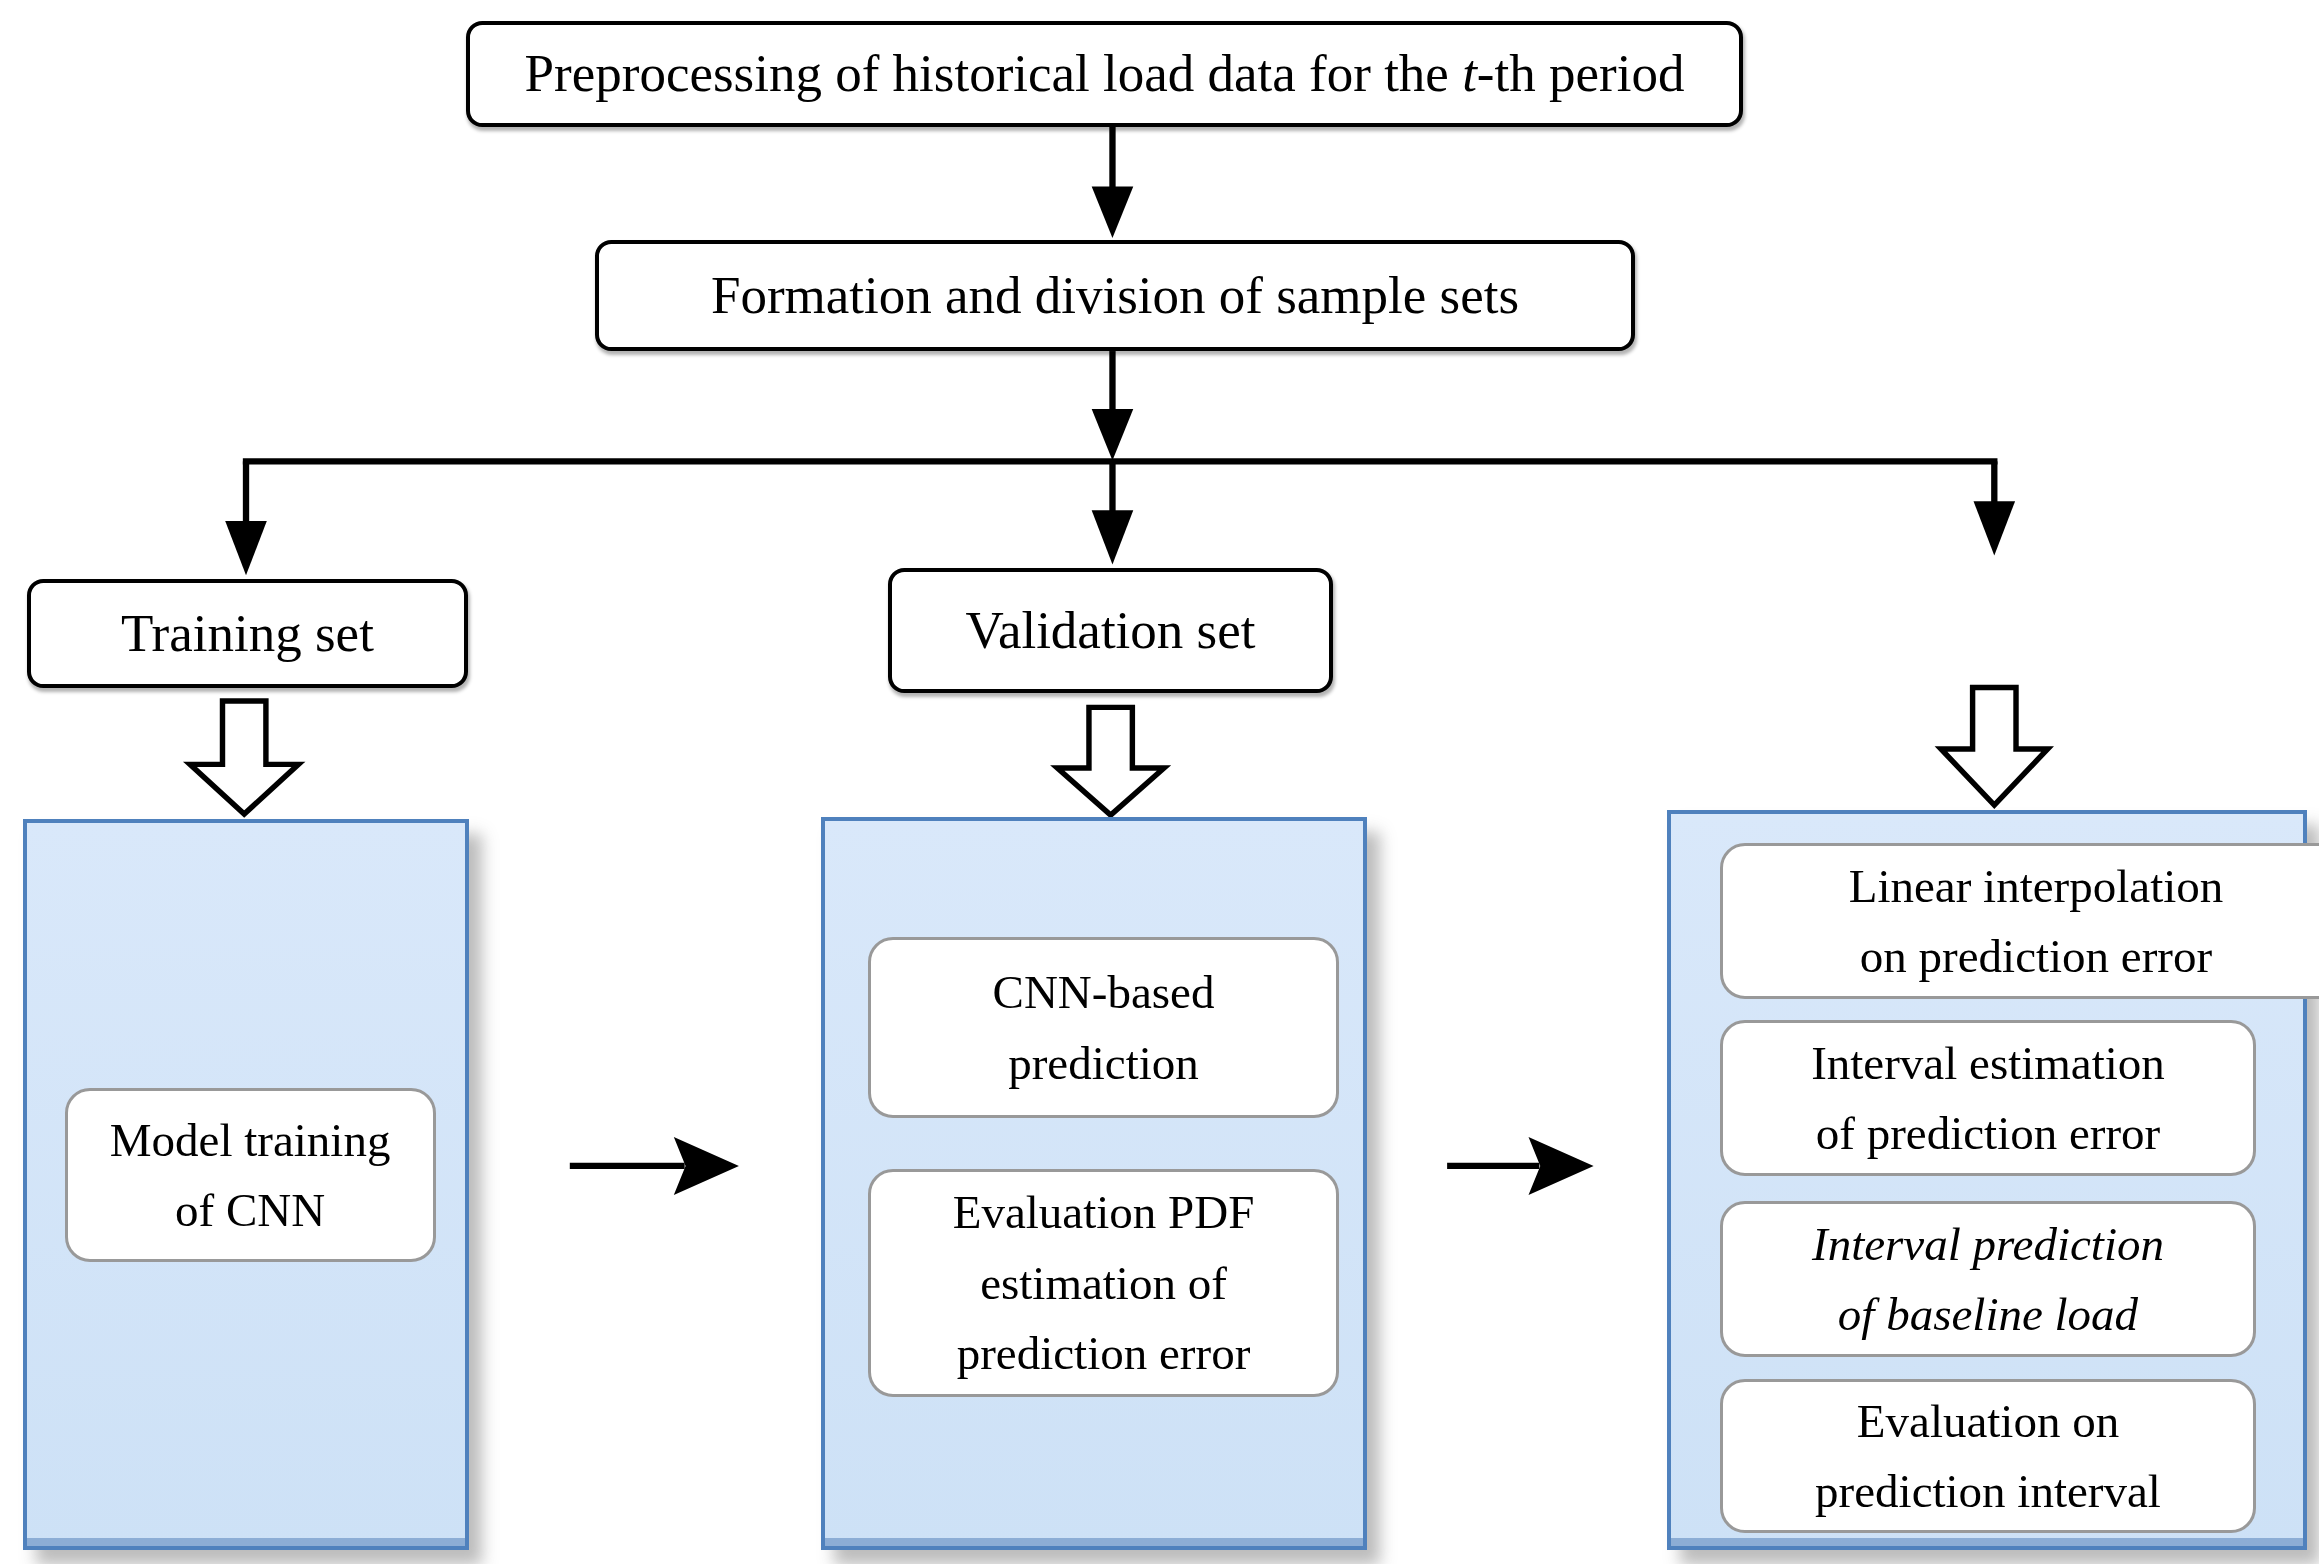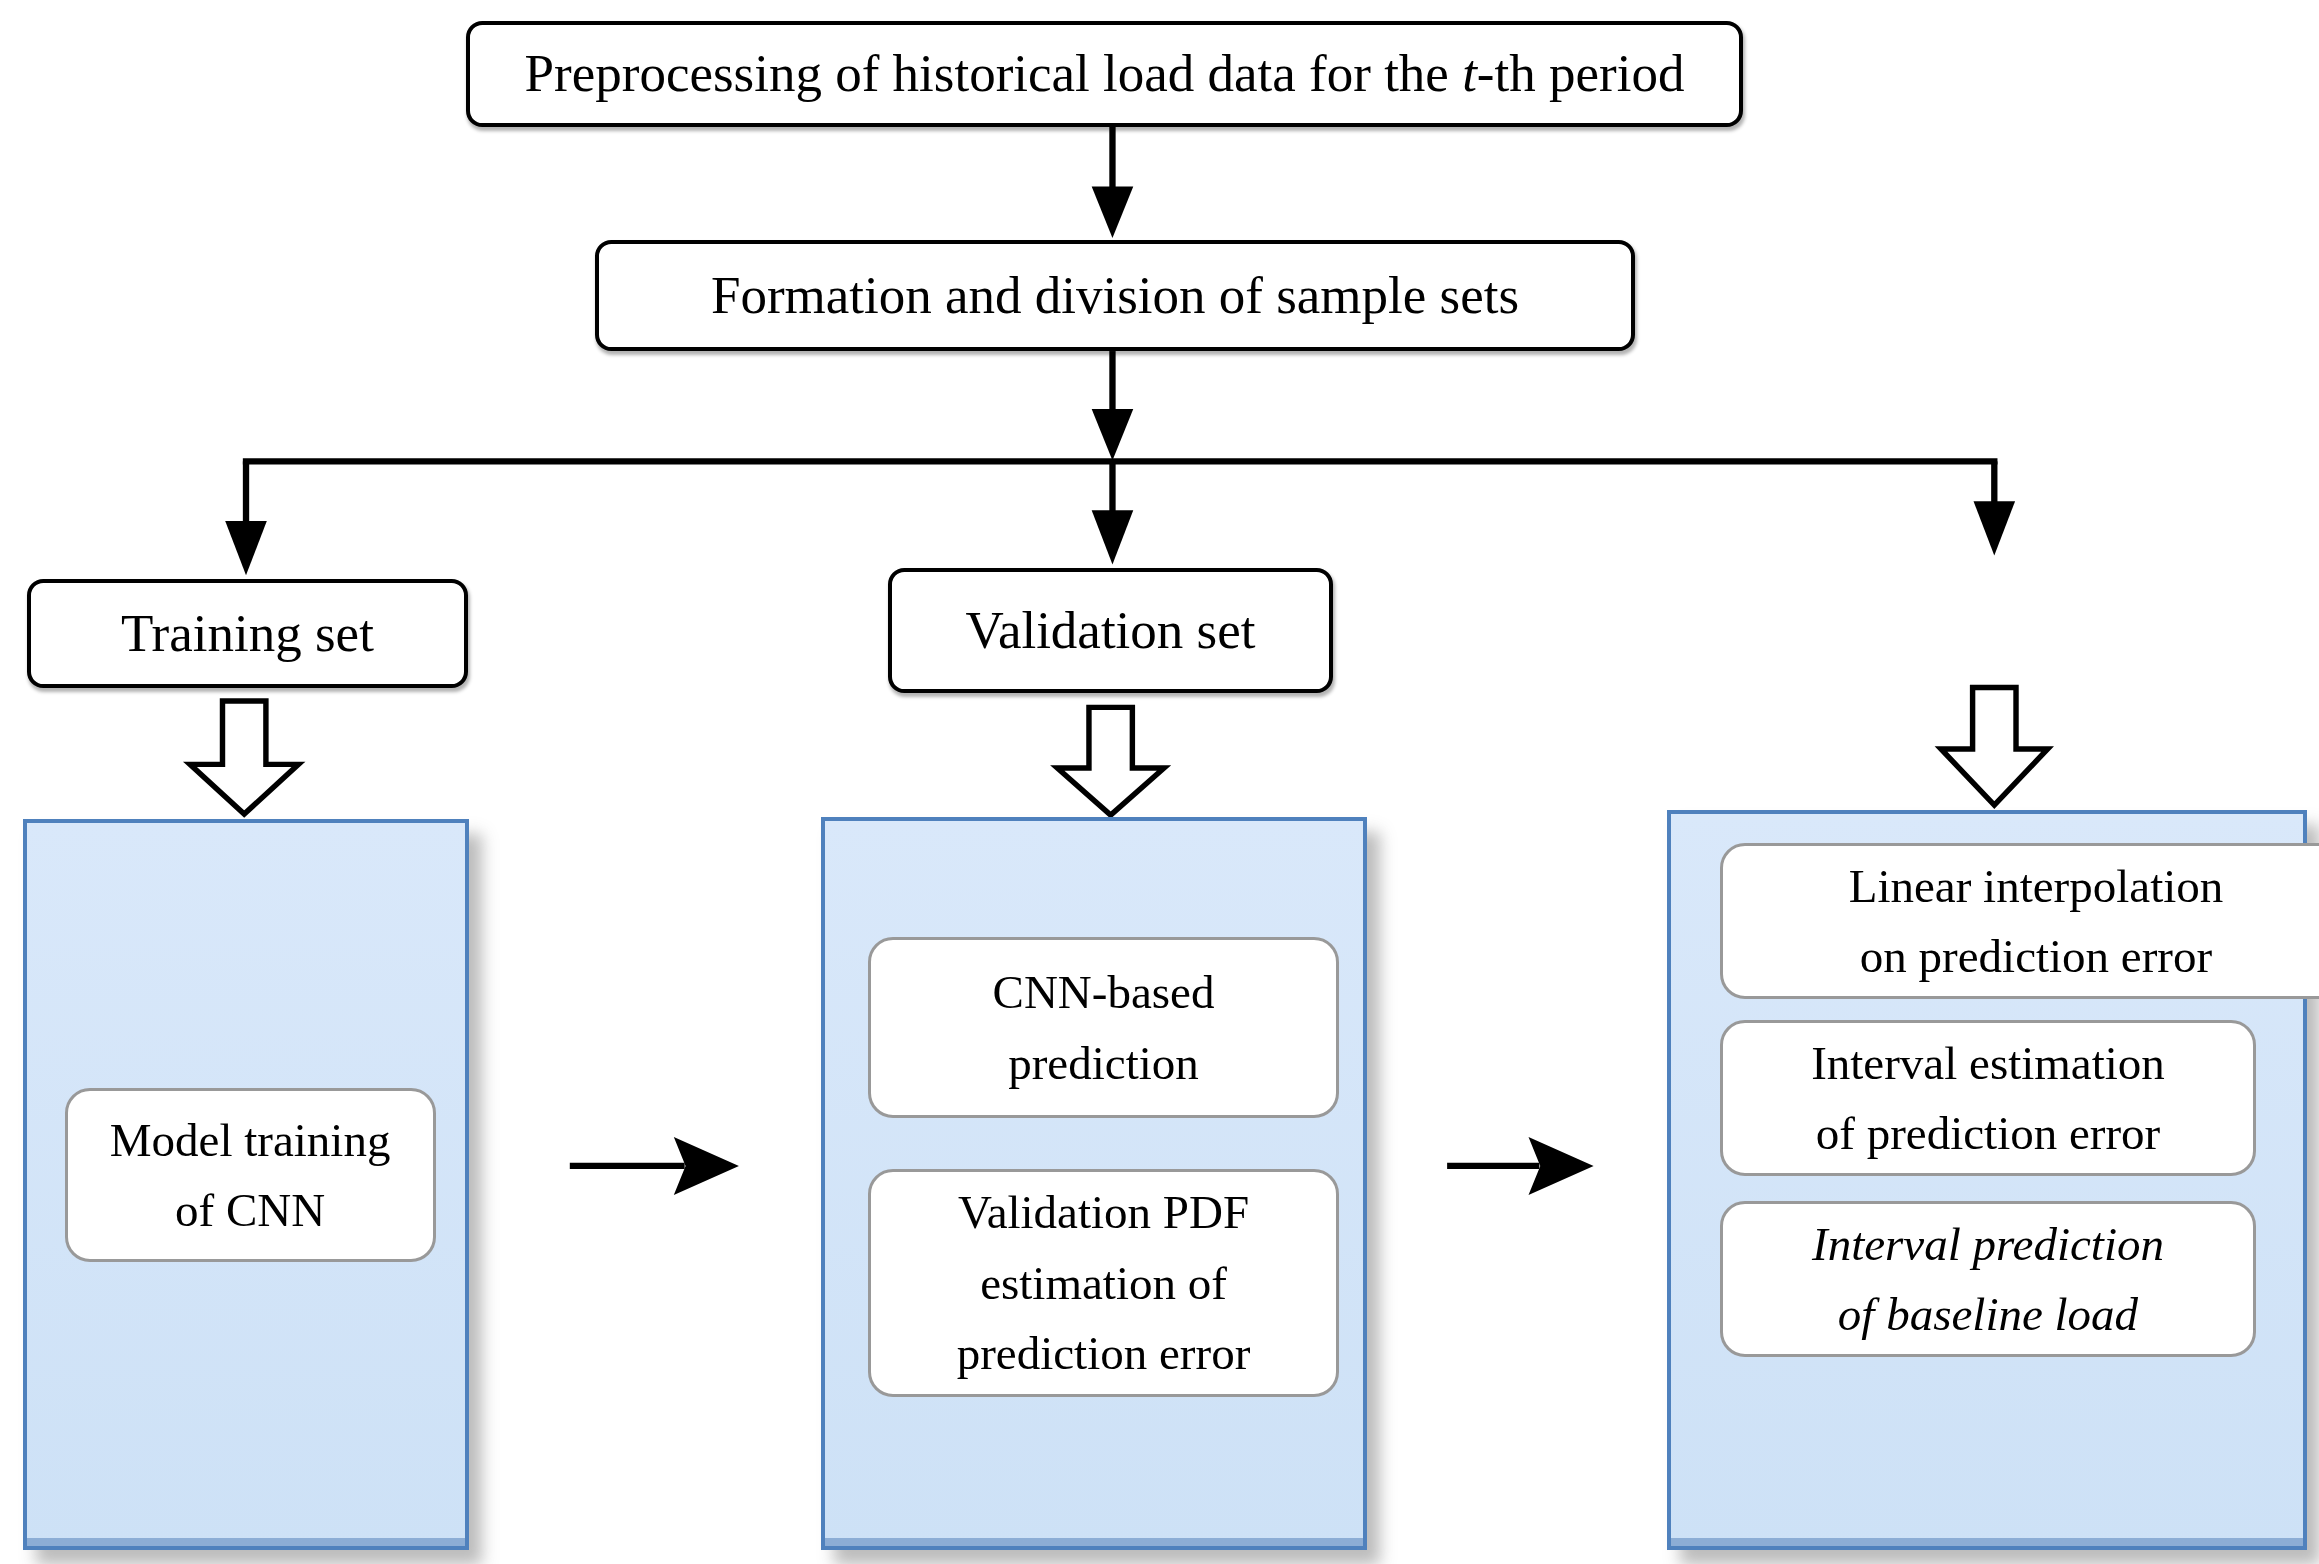--- a/index.html
+++ b/index.html
@@ -120,28 +120,30 @@
 
 
   <div class="panel" style="left:22.6px; top:819px; width:446px; height:731px;">
     <div class="step" style="left:38px; top:265px; width:371px; height:174px;">Model training
 of CNN</div>
   </div>
 
   <div class="panel" style="left:821px; top:817px; width:546px; height:733px;">
     <div class="step" style="left:43px; top:116px; width:471px; height:181px;">CNN-based
 prediction</div>
-    <div class="step" style="left:43px; top:348px; width:471px; height:228px;">Validation PDF
+    <div class="step" style="left:43px; top:348px; width:471px; height:228px;">Evaluation PDF
 estimation of
 prediction error</div>
   </div>
 
   <div class="panel" style="left:1667px; top:810px; width:640px; height:740px;">
     <div class="step" style="left:49px; top:29px; width:632px; height:156px;">Linear interpolation
 on prediction error</div>
     <div class="step" style="left:49px; top:206px; width:536px; height:156px;">Interval estimation
 of prediction error</div>
     <div class="step" style="left:49px; top:387px; width:536px; height:156px;font-style:italic;">Interval prediction
 of baseline load</div>
+    <div class="step" style="left:49px; top:565px; width:536px; height:154px;">Evaluation on
+prediction interval</div>
   </div>
 
 </div>
 
 
 </body></html>

